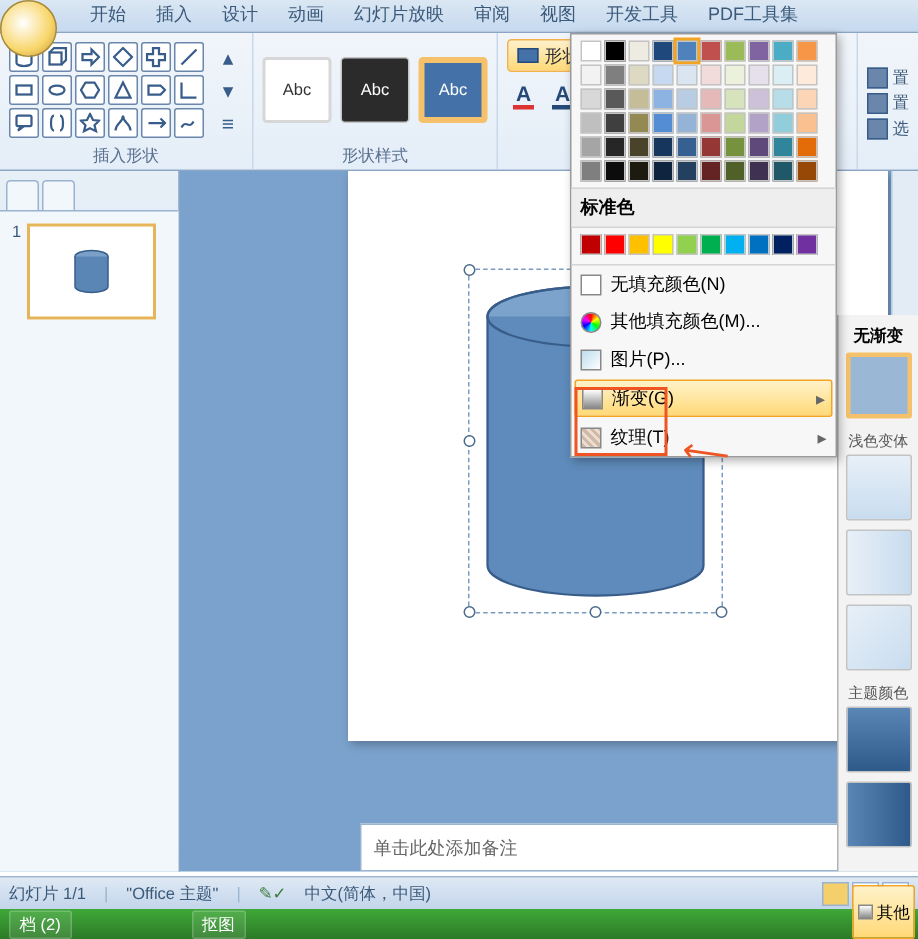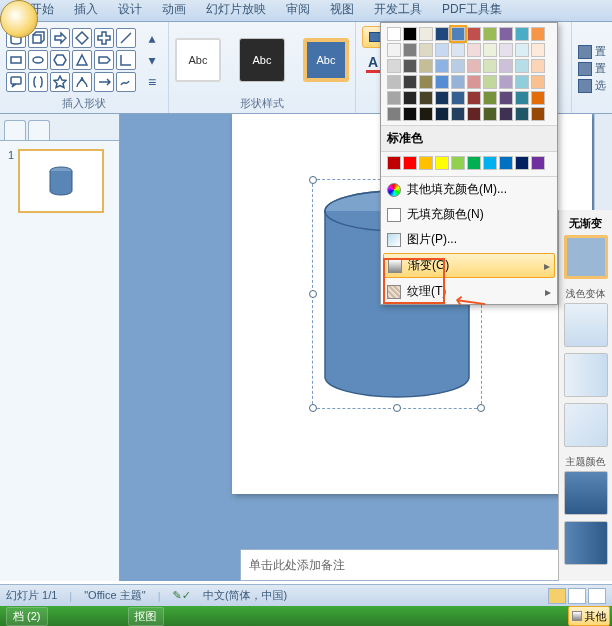--- a/index.html
+++ b/index.html
@@ -2,38 +2,38 @@
 <html><head>
 <meta charset="utf-8">
 <style>
 * { box-sizing: border-box; margin: 0; padding: 0; }
 body { font-family: "Microsoft YaHei", "Segoe UI", sans-serif; font-size: 12px; background: #fff; width: 612px; height: 626px; overflow: hidden; position: relative; }
 
 
 .office-btn { position: absolute; top: 0; left: 0; width: 38px; height: 38px; border-radius: 50%; background: radial-gradient(circle at 40% 40%, #fff 0%, #f8d66a 60%, #c2923a 100%); border: 1px solid #a88a3a; z-index: 10; }
 
 
-.ribbon-tabs { height: 22px; display: flex; align-items: flex-end; padding-left: 20px; background: linear-gradient(#dbe7f3, #c5d9ef); border-bottom: 1px solid #8ba6c5; }
+.ribbon-tabs { height: 22px; display: flex; align-items: flex-end; padding-left: 50px; background: linear-gradient(#dbe7f3, #c5d9ef); border-bottom: 1px solid #8ba6c5; }
 .tab { padding: 3px 10px; font-size: 12px; color: #3b5a7a; cursor: pointer; }
 
 
 .ribbon { height: 92px; background: linear-gradient(#f1f5fa, #e4eef8); display: flex; border-bottom: 1px solid #8ba6c5; }
 .group { border-right: 1px solid #c9d8e8; display: flex; flex-direction: column; padding: 4px 6px 2px; position: relative; }
 .group-label { font-size: 11px; color: #5a7090; text-align: center; margin-top: auto; padding-top: 2px; }
 .group-content { display: flex; align-items: center; gap: 6px; flex: 1; }
 
 
 .shapes-gal { display: grid; grid-template-columns: repeat(6, 20px); grid-template-rows: repeat(3, 20px); gap: 2px; }
 .shape-icon { width: 20px; height: 20px; border: 1px solid #6a87ab; border-radius: 2px; background: #fff; display: flex; align-items: center; justify-content: center; }
 .shape-icon svg { width: 14px; height: 14px; stroke: #385d8a; fill: none; stroke-width: 1.5; }
 .shapes-side { display: flex; flex-direction: column; gap: 2px; }
 .shapes-side .s { width: 20px; height: 20px; display:flex;align-items:center;justify-content:center;color:#385d8a;font-size:14px; }
 
 
-.style-gal { display: flex; gap: 18px; }
+.style-gal { display: flex; gap: 6px; }
 .style-sw { width: 46px; height: 44px; border: 1px solid #c4c4c4; border-radius: 3px; display: flex; align-items: center; justify-content: center; font-size: 11px; }
 .sw1 { background:#fff; color:#333; border:2px solid #d7d7d7; }
 .sw2 { background:#2b2b2b; color:#fff; }
 .sw3 { background:#4472a8; color:#fff; border:4px solid #f5c26b; }
 
 
 .fill-btn { height: 22px; display: flex; align-items: center; gap: 4px; padding: 0 6px; border: 1px solid #f3b24a; background: linear-gradient(#fff0cd,#ffd977); border-radius: 3px; font-size: 12px; color: #333; }
 .paint-swatch { width: 14px; height: 10px; background: #4472a8; border: 1px solid #254a78; }
 
 
@@ -92,21 +92,21 @@
 
 .status { position:absolute;left:0;right:0;bottom:20px;height:22px;background:linear-gradient(#dfe9f4,#c3d5eb);border-top:1px solid #9ab3cf;display:flex;align-items:center;font-size:11px;color:#3b5a7a;padding:0 6px;gap:12px; }
 .status .sep { color:#9ab3cf; }
 .status-right { margin-left:auto;display:flex;gap:2px; }
 .view-btn { width:18px;height:16px;background:#fff;border:1px solid #9ab3cf; }
 .view-btn.act { background:#f5d06a; }
 
 
 .taskbar { position:absolute;left:0;right:0;bottom:0;height:20px;background:linear-gradient(#3fa838,#2c7a28);display:flex;align-items:center;color:#fff;font-size:11px;padding:0 6px;gap:80px; }
 .task-item { background:rgba(255,255,255,.1);padding:1px 6px;border-radius:2px;border:1px solid rgba(255,255,255,.2); }
-.task-other { position:absolute;right:2px;bottom:0;height:20px;width:42px;background:linear-gradient(#fff2c9,#ffd977);border:1px solid #f3a421;display:flex;align-items:center;justify-content:center;font-size:11px;z-index:60;border-radius:2px; }
+.task-other { position:absolute;right:2px;bottom:0;height:36px;width:42px;background:linear-gradient(#fff2c9,#ffd977);border:1px solid #f3a421;display:flex;align-items:center;justify-content:center;font-size:11px;z-index:60;border-radius:2px; }
 </style>
 </head>
 <body>
 
 <div class="office-btn"></div>
 
 <div class="ribbon-tabs">
   <div class="tab">开始</div>
   <div class="tab">插入</div>
   <div class="tab">设计</div>
@@ -341,26 +341,26 @@
       <div class="color-cell" style="background: rgb(255, 255, 0);"></div>
       <div class="color-cell" style="background: rgb(146, 208, 80);"></div>
       <div class="color-cell" style="background: rgb(0, 176, 80);"></div>
       <div class="color-cell" style="background: rgb(0, 176, 240);"></div>
       <div class="color-cell" style="background: rgb(0, 112, 192);"></div>
       <div class="color-cell" style="background: rgb(0, 32, 96);"></div>
       <div class="color-cell" style="background: rgb(112, 48, 160);"></div>
     </div>
   <div style="border-top:1px solid #d4d4d4;margin-top:2px"></div>
   <div class="menu-item">
+      <span class="menu-ico" style="background:#fff"></span>
+      <span>无填充颜色(N)</span>
+    </div>
+  <div class="menu-item">
       <span class="menu-ico" style="background:conic-gradient(red,yellow,lime,cyan,blue,magenta,red);border-radius:50%"></span>
       <span>其他填充颜色(M)...</span>
-    </div>
-  <div class="menu-item">
-      <span class="menu-ico" style="background:#fff"></span>
-      <span>无填充颜色(N)</span>
     </div>
   <div class="menu-item">
       <span class="menu-ico" style="background:linear-gradient(135deg,#bde,#fff)"></span>
       <span>图片(P)...</span>
     </div>
   <div class="menu-item hl">
       <span class="menu-ico" style="background:linear-gradient(#fff,#888)"></span>
       <span>渐变(G)</span>
       <span class="arrow-right">▸</span>
     </div>

